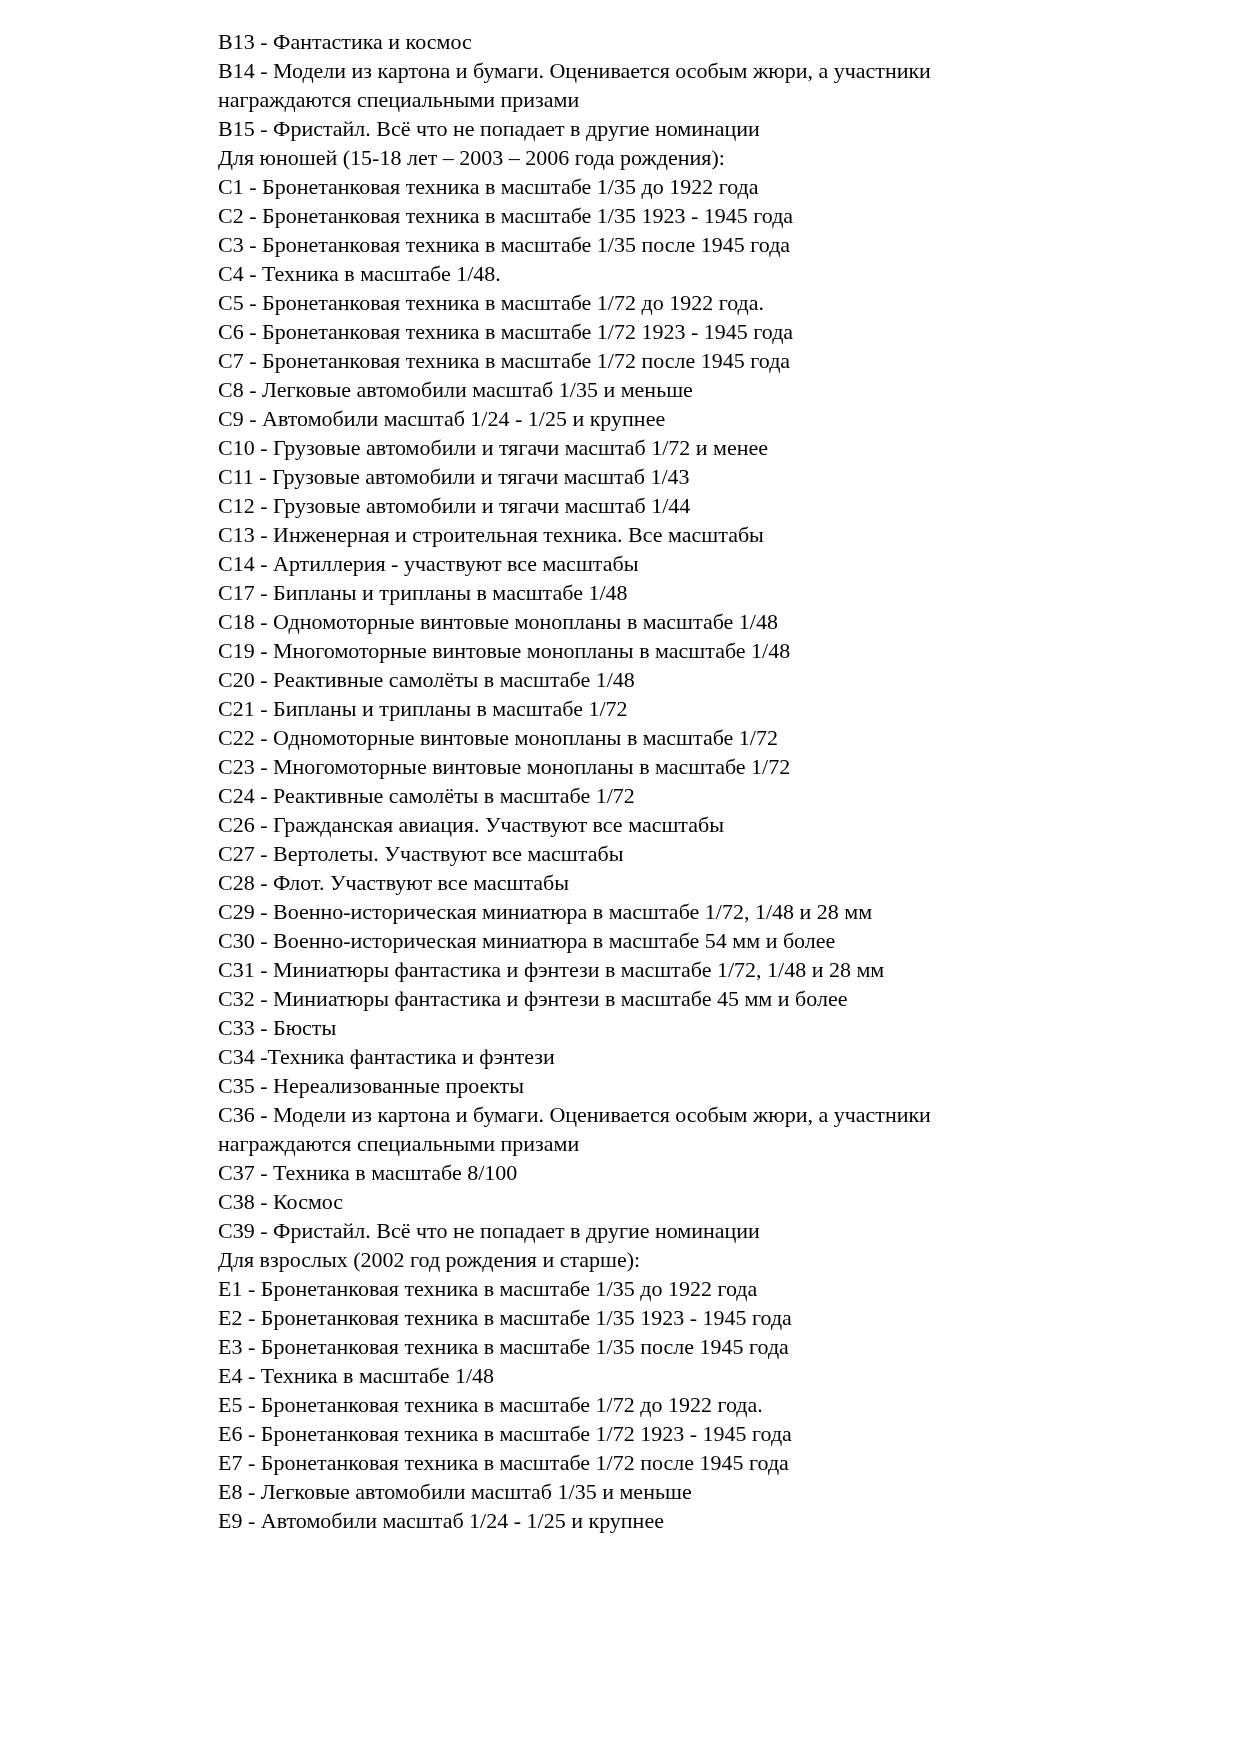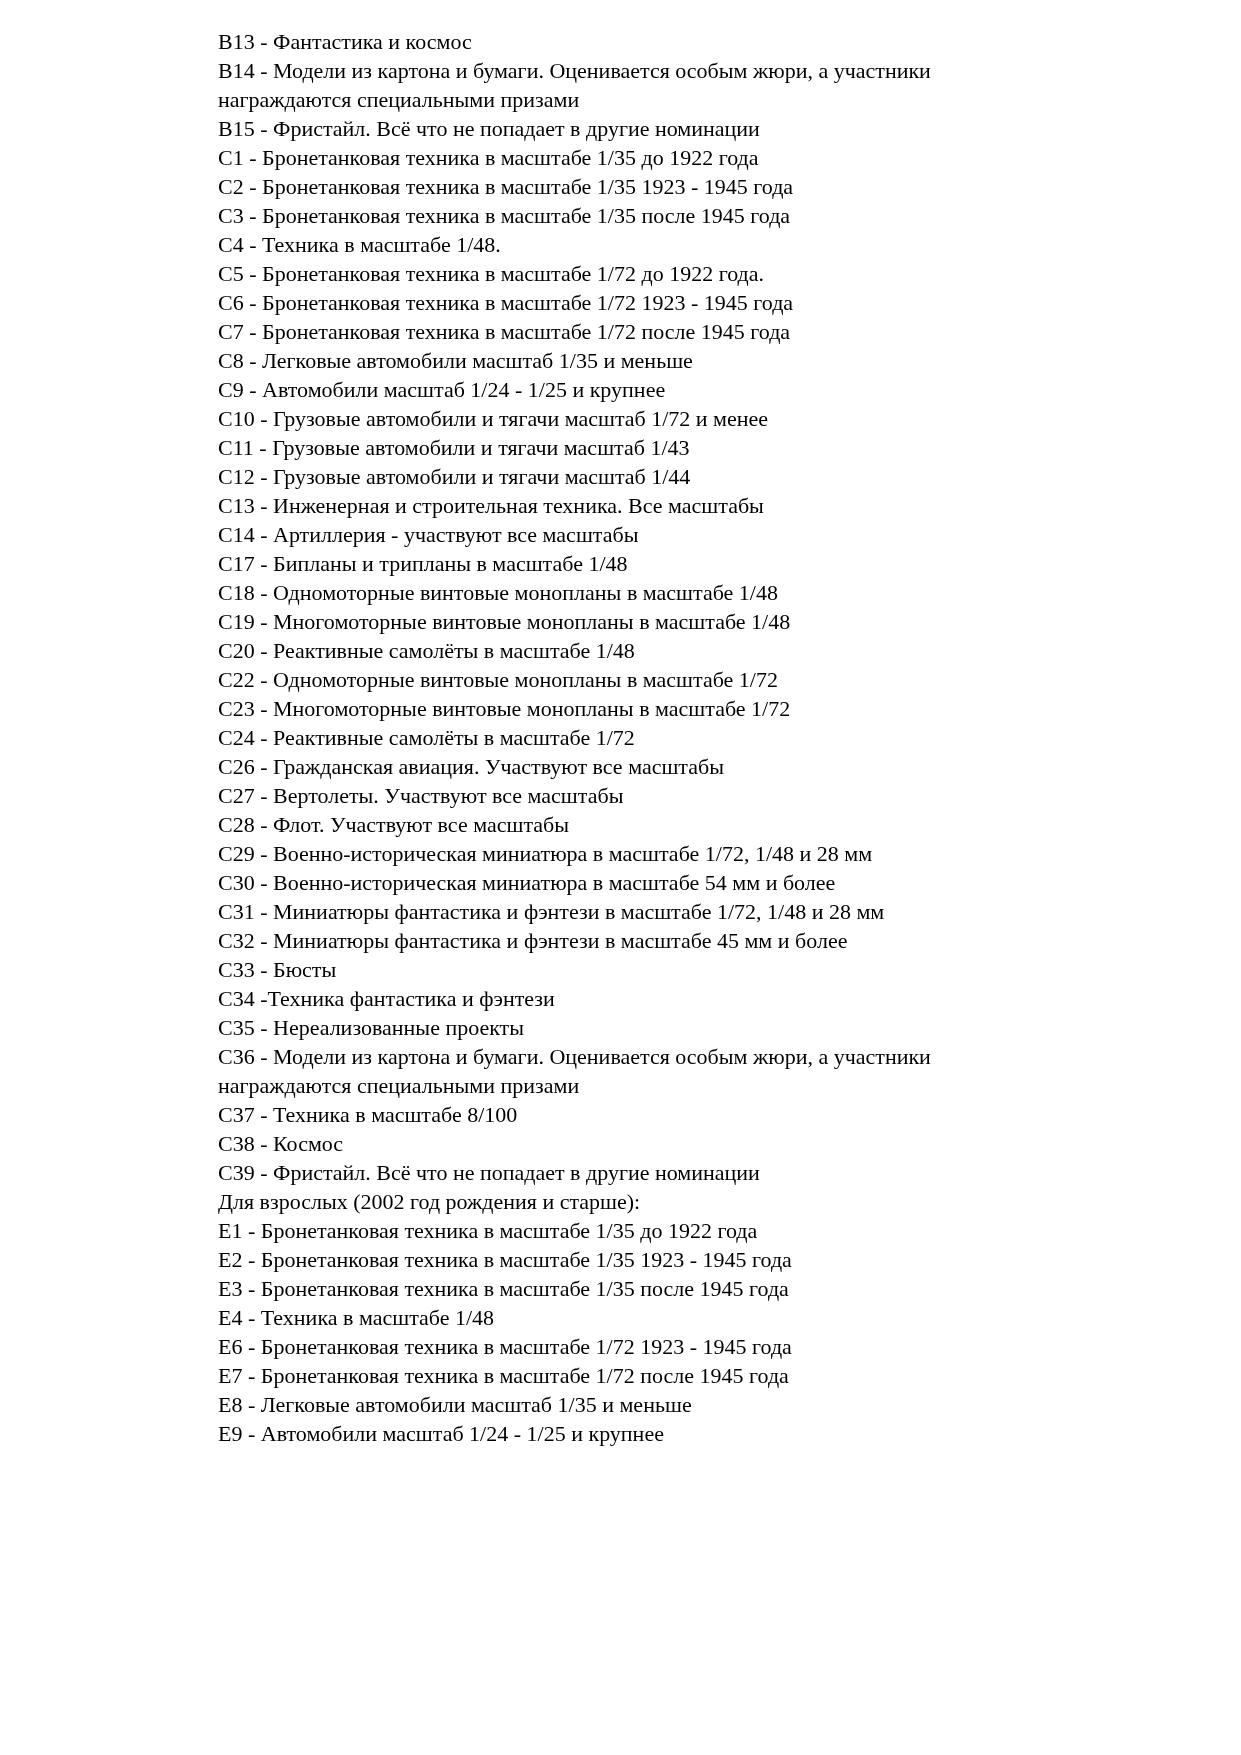--- a/index.html
+++ b/index.html
@@ -32,38 +32,40 @@
 </style>
 </head>
 <body>
 
 <div class="page">
   <div class="doc-body">
       <div class="line">В13 - Фантастика и космос</div>
       <div class="line">В14 - Модели из картона и бумаги. Оценивается особым жюри, а участники</div>
       <div class="line">награждаются специальными призами</div>
       <div class="line">В15 - Фристайл. Всё что не попадает в другие номинации</div>
+      <div class="line">Для юношей (15-18 лет – 2003 – 2006 года рождения):</div>
       <div class="line">С1 - Бронетанковая техника в масштабе 1/35 до 1922 года</div>
       <div class="line">С2 - Бронетанковая техника в масштабе 1/35 1923 - 1945 года</div>
       <div class="line">С3 - Бронетанковая техника в масштабе 1/35 после 1945 года</div>
       <div class="line">С4 - Техника в масштабе 1/48.</div>
       <div class="line">С5 - Бронетанковая техника в масштабе 1/72 до 1922 года.</div>
       <div class="line">С6 - Бронетанковая техника в масштабе 1/72 1923 - 1945 года</div>
       <div class="line">С7 - Бронетанковая техника в масштабе 1/72 после 1945 года</div>
       <div class="line">С8 - Легковые автомобили масштаб 1/35 и меньше</div>
       <div class="line">С9 - Автомобили масштаб 1/24 - 1/25 и крупнее</div>
       <div class="line">С10 - Грузовые автомобили и тягачи масштаб 1/72 и менее</div>
       <div class="line">С11 - Грузовые автомобили и тягачи масштаб 1/43</div>
       <div class="line">С12 - Грузовые автомобили и тягачи масштаб 1/44</div>
       <div class="line">С13 - Инженерная и строительная техника. Все масштабы</div>
       <div class="line">С14 - Артиллерия - участвуют все масштабы</div>
       <div class="line">С17 - Бипланы и трипланы в масштабе 1/48</div>
       <div class="line">С18 - Одномоторные винтовые монопланы в масштабе 1/48</div>
       <div class="line">С19 - Многомоторные винтовые монопланы в масштабе 1/48</div>
       <div class="line">С20 - Реактивные самолёты в масштабе 1/48</div>
+      <div class="line">С21 - Бипланы и трипланы в масштабе 1/72</div>
       <div class="line">С22 - Одномоторные винтовые монопланы в масштабе 1/72</div>
       <div class="line">С23 - Многомоторные винтовые монопланы в масштабе 1/72</div>
       <div class="line">С24 - Реактивные самолёты в масштабе 1/72</div>
       <div class="line">С26 - Гражданская авиация. Участвуют все масштабы</div>
       <div class="line">С27 - Вертолеты. Участвуют все масштабы</div>
       <div class="line">С28 - Флот. Участвуют все масштабы</div>
       <div class="line">С29 - Военно-историческая миниатюра в масштабе 1/72, 1/48 и 28 мм</div>
       <div class="line">С30 - Военно-историческая миниатюра в масштабе 54 мм и более</div>
       <div class="line">С31 - Миниатюры фантастика и фэнтези в масштабе 1/72, 1/48 и 28 мм</div>
       <div class="line">С32 - Миниатюры фантастика и фэнтези в масштабе 45 мм и более</div>
@@ -73,18 +75,19 @@
       <div class="line">С36 - Модели из картона и бумаги. Оценивается особым жюри, а участники</div>
       <div class="line">награждаются специальными призами</div>
       <div class="line">С37 - Техника в масштабе 8/100</div>
       <div class="line">С38 - Космос</div>
       <div class="line">С39 - Фристайл. Всё что не попадает в другие номинации</div>
       <div class="line">Для взрослых (2002 год рождения и старше):</div>
       <div class="line">Е1 - Бронетанковая техника в масштабе 1/35 до 1922 года</div>
       <div class="line">Е2 - Бронетанковая техника в масштабе 1/35 1923 - 1945 года</div>
       <div class="line">Е3 - Бронетанковая техника в масштабе 1/35 после 1945 года</div>
       <div class="line">Е4 - Техника в масштабе 1/48</div>
+      <div class="line">Е5 - Бронетанковая техника в масштабе 1/72 до 1922 года.</div>
       <div class="line">Е6 - Бронетанковая техника в масштабе 1/72 1923 - 1945 года</div>
       <div class="line">Е7 - Бронетанковая техника в масштабе 1/72 после 1945 года</div>
       <div class="line">Е8 - Легковые автомобили масштаб 1/35 и меньше</div>
       <div class="line">Е9 - Автомобили масштаб 1/24 - 1/25 и крупнее</div>
     </div>
 </div>
 
 </body></html>

